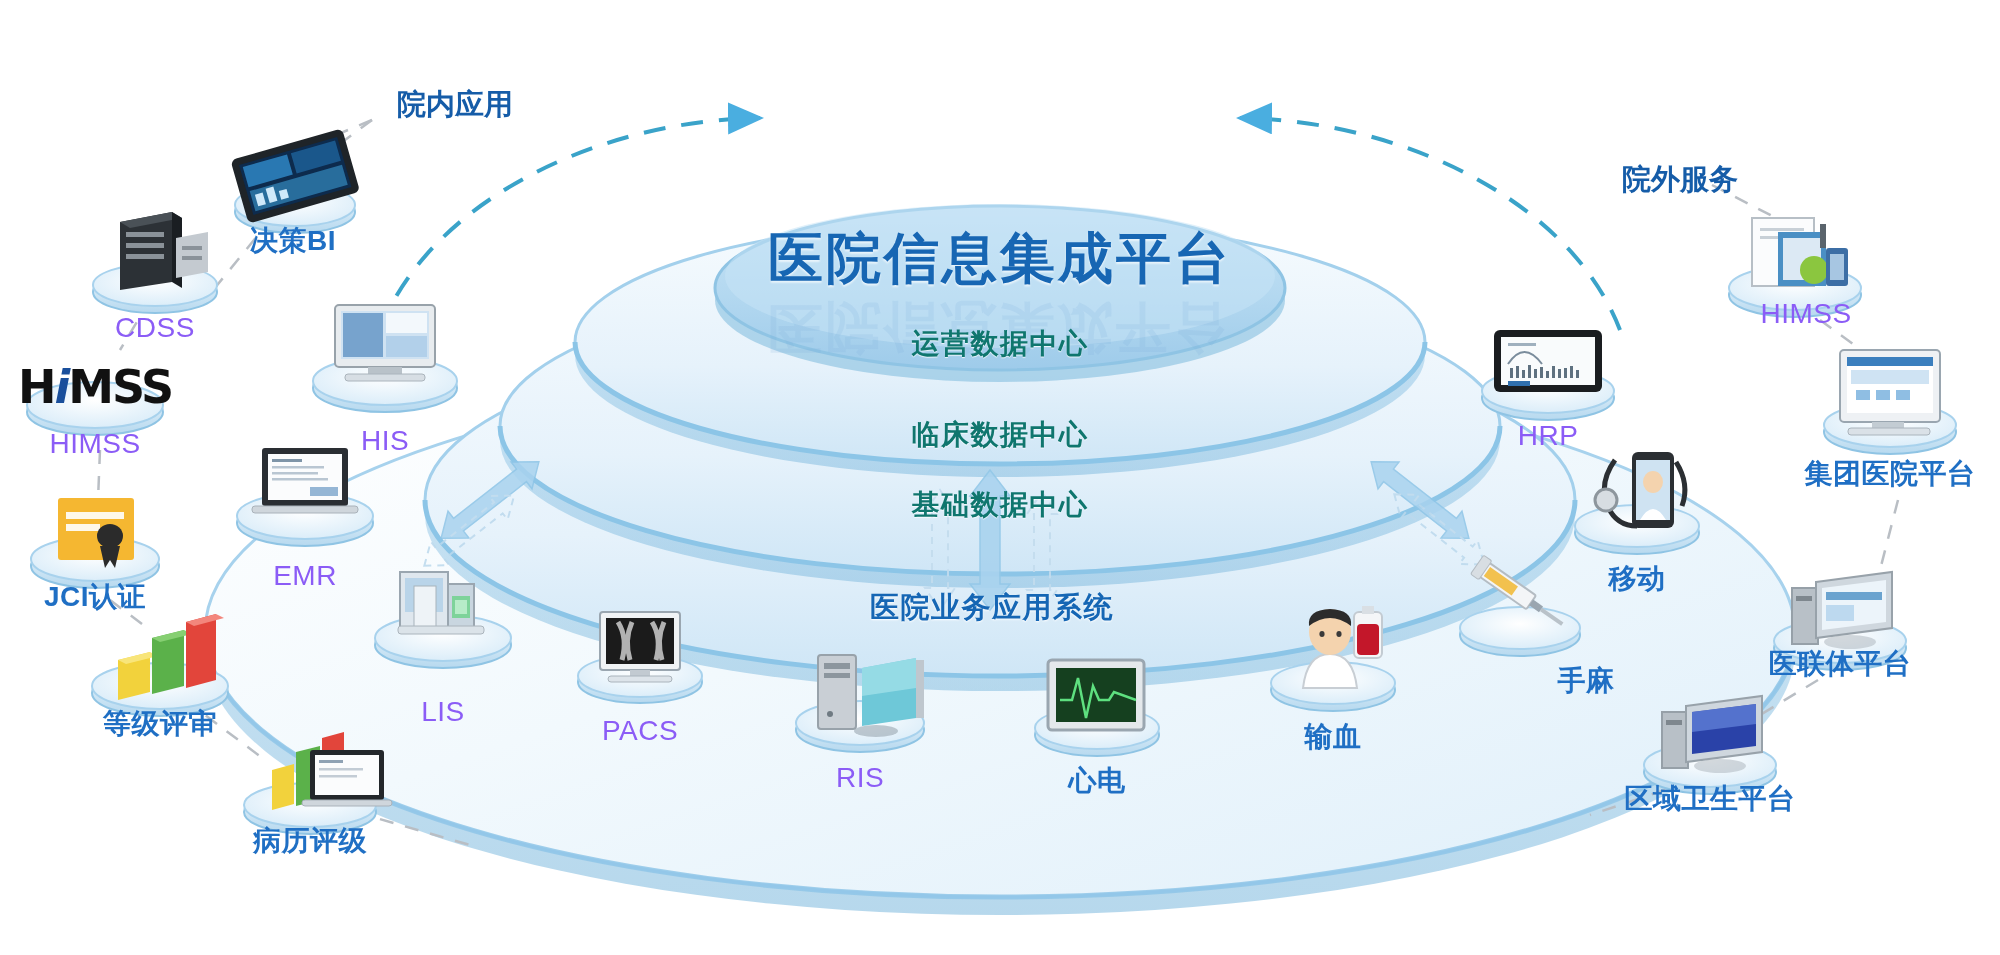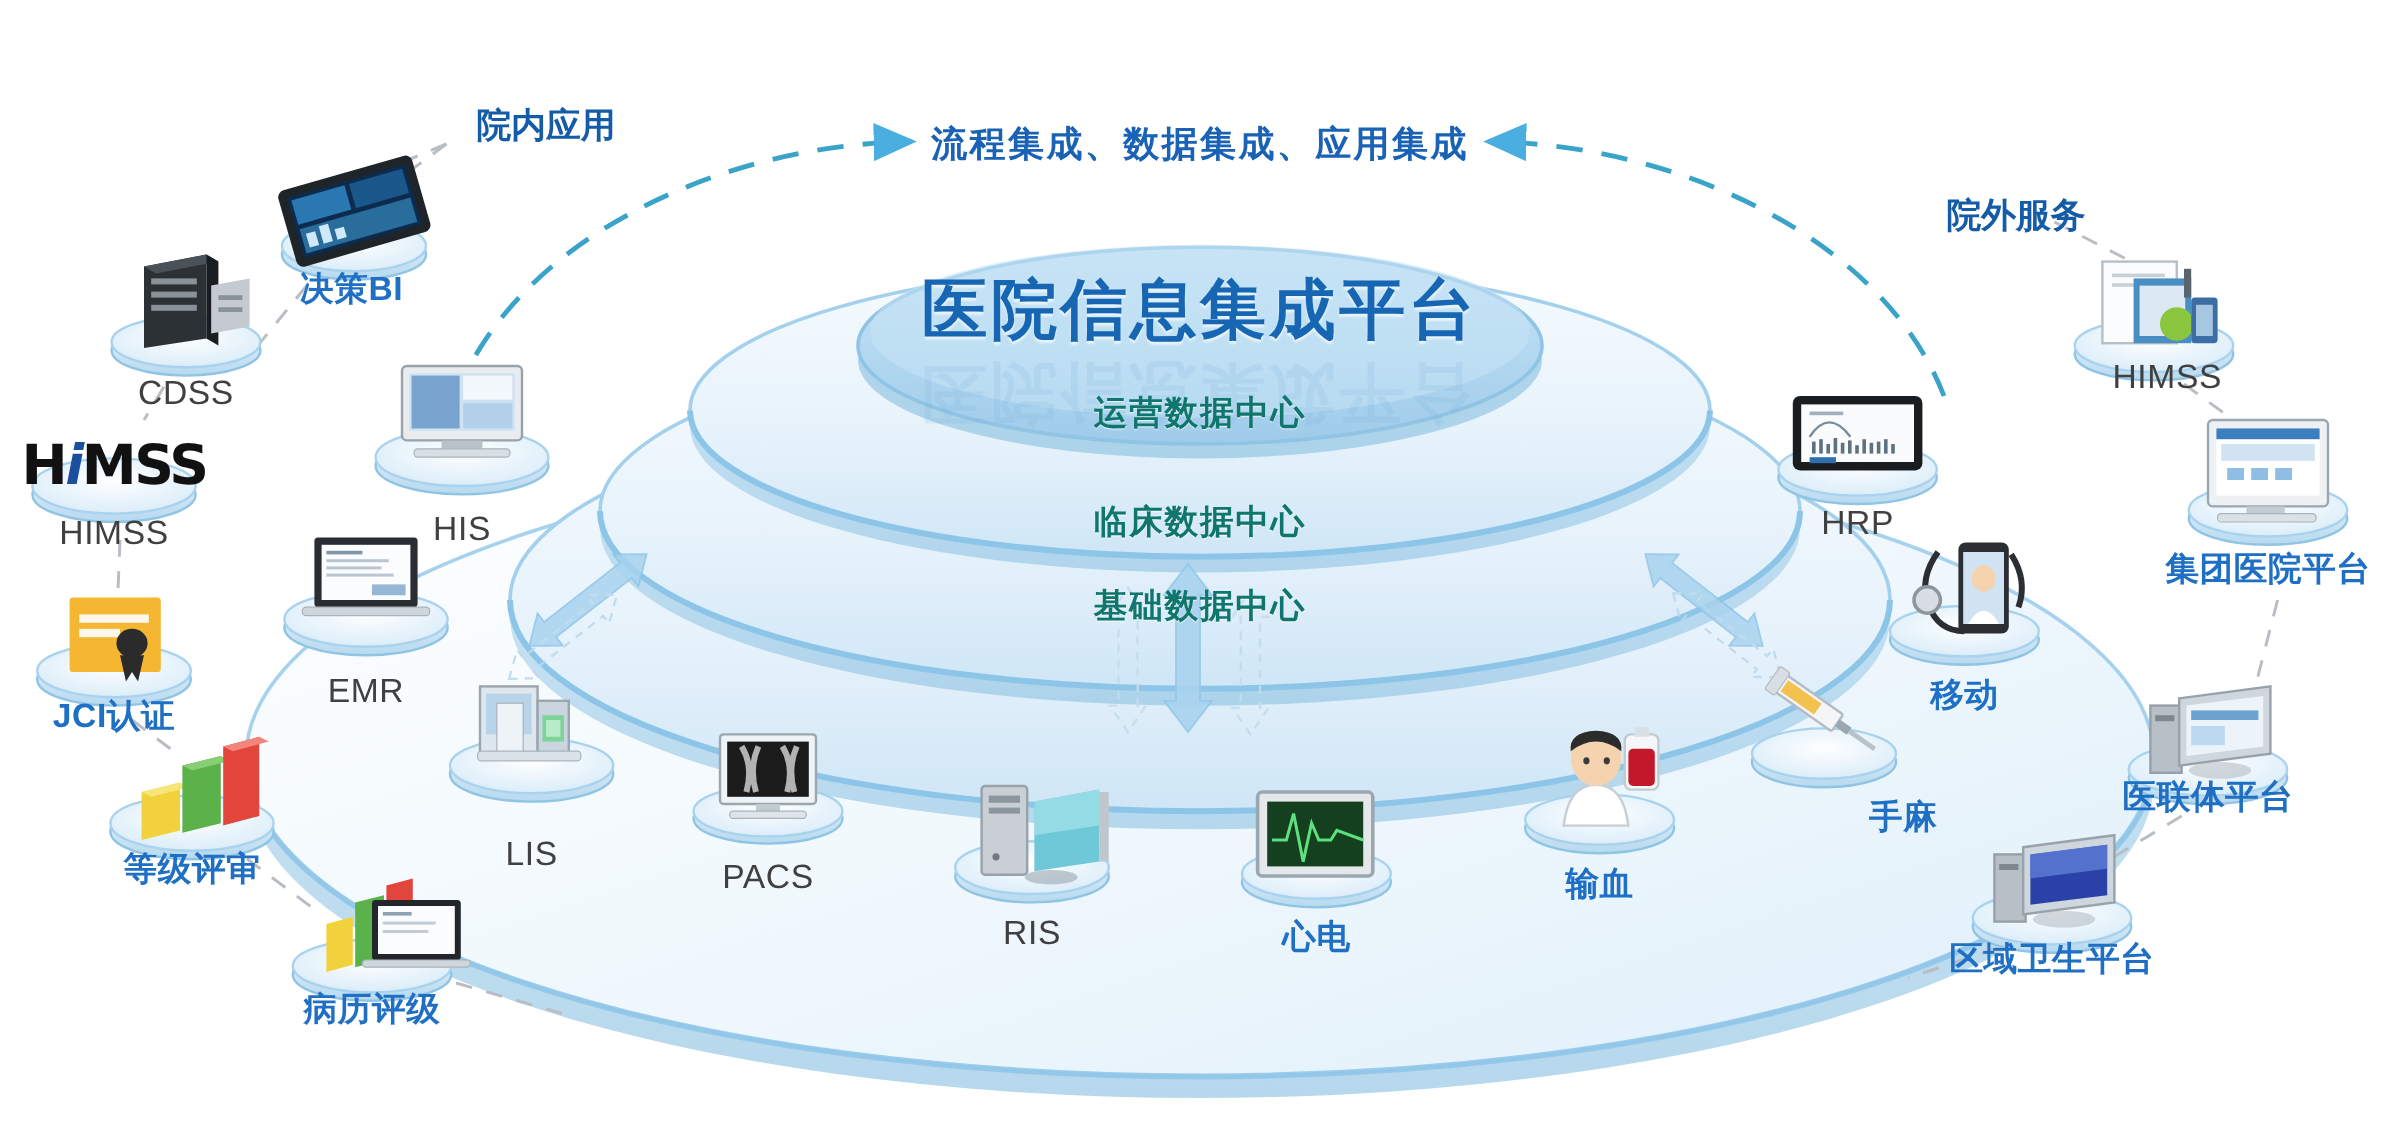--- a/index.html
+++ b/index.html
@@ -7,21 +7,21 @@
     width:2000px;height:955px;overflow:hidden;position:relative;
     font-family:"Liberation Sans","DejaVu Sans",sans-serif;
     background:#ffffff;
   }
   #stage{position:absolute;inset:0;width:1968px;height:955px;}
   svg#scene{position:absolute;left:0;top:0;width:2000px;height:955px;}
 
   
   .lbl{position:absolute;white-space:nowrap;pointer-events:auto;}
   .node-label{
-    color:#404040;font-size:28px;letter-spacing:.5px;
+    color:#8b5cf6;font-size:28px;letter-spacing:.5px;
     transform:translateX(-50%);text-align:center;
   }
   .node-label.cn{color:#1f6fc4;font-weight:700;}
   .section-label{
     color:#155ca8;font-size:29px;font-weight:700;
     transform:translateX(-50%);text-align:center;
     text-shadow:1px 1px 0 rgba(255,255,255,.85);
   }
   .ring-arrow-label{
     color:#1a62b5;font-size:30px;font-weight:700;letter-spacing:2px;
@@ -467,29 +467,29 @@
       </g>
       <rect x="1508" y="343" width="28" height="3" fill="#9fb0be"></rect>
       <rect x="1508" y="381" width="22" height="5" fill="#2f6fae"></rect>
     </g>
   </g>
 </svg>
 
 <div class="lbl section-label" style="left:455px;top:85px;">院内应用</div>
 <div class="lbl section-label" style="left:1680px;top:160px;">院外服务</div>
 
-<div class="lbl ring-arrow-label" style="left:1000px;top:100px;">流程集成、数据集成、应用集成</div>
 
 <div class="lbl platform-title" style="left:1000px;top:222px;">医院信息集成平台</div>
 <div class="lbl platform-title-reflection" style="left:1000px;top:290px;">医院信息集成平台</div>
 
 <div class="lbl tier-label" style="left:1000px;top:325px;">运营数据中心</div>
 <div class="lbl tier-label" style="left:1000px;top:416px;">临床数据中心</div>
 <div class="lbl tier-label" style="left:1000px;top:486px;">基础数据中心</div>
 
+<div class="lbl biz-label" style="left:992px;top:588px;">医院业务应用系统</div>
 
 <div class="lbl" style="left:95px;top:360px;transform:translateX(-50%);">
   <span style="font-family:'DejaVu Sans','Liberation Sans',sans-serif;font-weight:700;font-size:46px;color:#111;letter-spacing:-2px;">H<span style="color:#1a4f9c;font-style:italic;">i</span>MSS</span>
 </div>
 
 <div class="lbl node-label" style="left:385px;top:425px;">HIS</div>
 <div class="lbl node-label" style="left:305px;top:560px;">EMR</div>
 <div class="lbl node-label" style="left:443px;top:680px;margin-top:16px;">LIS</div>
 <div class="lbl node-label" style="left:640px;top:715px;">PACS</div>
 <div class="lbl node-label" style="left:860px;top:762px;">RIS</div>

